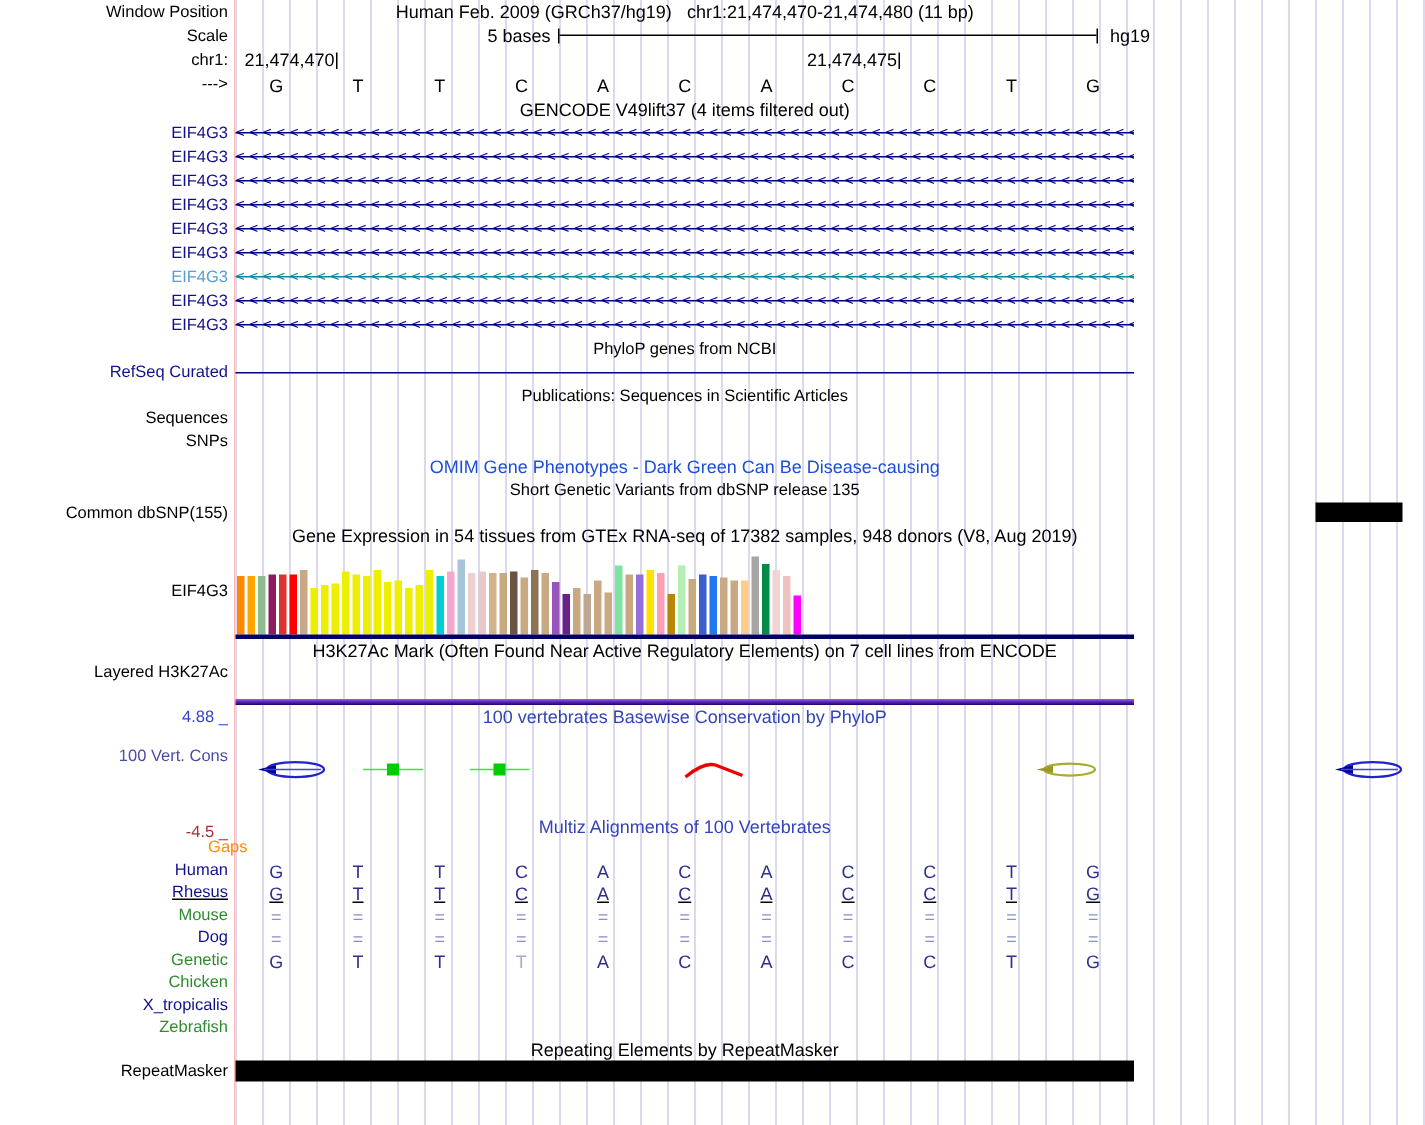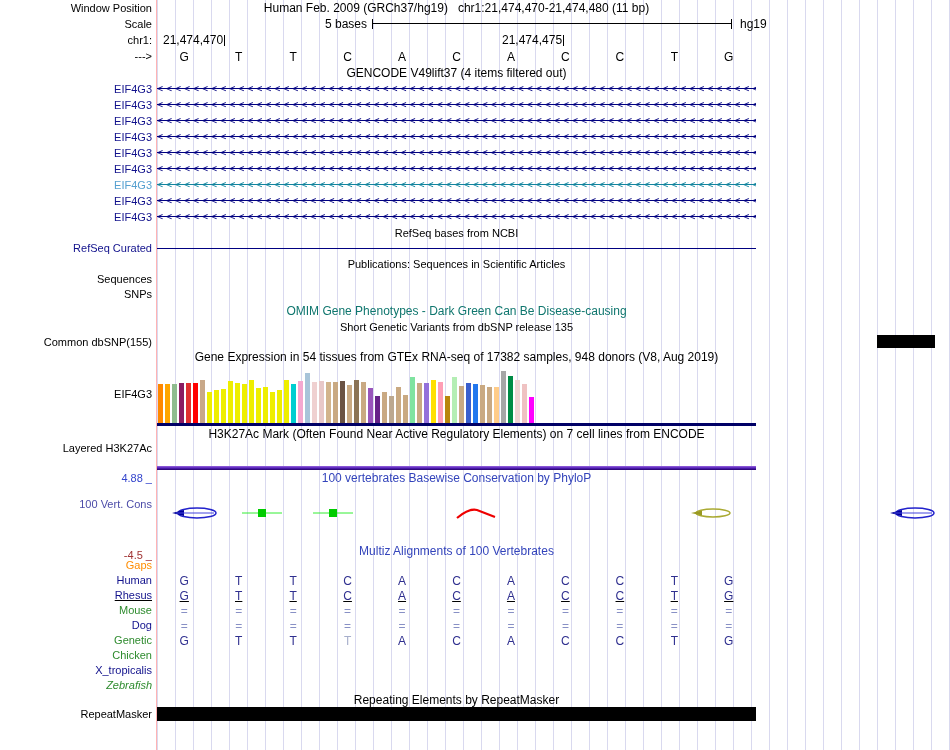--- a/index.html
+++ b/index.html
@@ -10,21 +10,21 @@
           background:repeating-linear-gradient(to right,#d9d9ef 0,#d9d9ef 1px,transparent 1px,transparent 18px); }
   #pink-edge { position:absolute; left:156px; top:0; width:1px; height:750px; background:#ffb3b3; }
   .row { position:relative; display:flex; width:756px; align-items:center; }
   .lab { width:157px; padding-right:5px; text-align:right; flex:none; font-size:11px; line-height:1.1;
          white-space:nowrap; }
   .trk { position:relative; flex:1; height:100%; }
   .ttl { position:absolute; left:0; right:0; top:50%; transform:translateY(-50%);
          text-align:center; font-size:12px; white-space:nowrap; }
   .ttl.small { font-size:11px; }
   .blue-t { color:#3344bb; }
-  .green-t { color:#0f766e; }
+  .green-t { color:#1d4ed8; }
   .gene-rule { position:absolute; left:0; right:0; top:7px; height:1px; }
   .gene-arrows { position:absolute; left:0; right:0; top:0; height:16px; overflow:hidden;
                  white-space:nowrap; font-family:"DejaVu Sans Mono",monospace; font-size:10px;
                  letter-spacing:3px; line-height:15px; }
   .cells { display:flex; width:100%; height:100%; align-items:center; }
   .cell { flex:1; text-align:center; font-size:12px; }
   .seq-cell { color:#000; }
   .aln-cell { color:#2f2f8f; }
   .aln-dim { color:#8890c5; }
   .aln-faded { color:#a6aecb; }
@@ -67,21 +67,21 @@
           <div class="mid"></div>
         </div>
       <span style="position:absolute;left:583px;top:1px;font-size:12px">hg19</span>
     </div>
   </div>
 
   <div class="row" style="height:16px">
     <div class="lab">chr1:</div>
     <div class="trk" style="font-size:12px">
       <span style="position:absolute;left:6px;top:1px"><span>21,474,470</span><span class="tick"></span></span>
-      <span style="position:absolute;left:345px;top:1px"><span>21,474,475</span><span class="tick"></span></span>
+      <span style="position:absolute;left:381px;top:1px"><span>21,474,475</span><span class="tick"></span></span>
     </div>
   </div>
 
   <div class="row" style="height:17px">
     <div class="lab">---&gt;</div>
     <div class="trk">
         <div class="cells" id="seq-row">
           <div class="cell seq-cell">G</div>
           <div class="cell seq-cell">T</div>
           <div class="cell seq-cell">T</div>
@@ -166,21 +166,21 @@
         <div class="trk">
           <div class="gene-rule" style="background: rgb(0, 0, 128);"></div>
           <div class="gene-arrows" style="color: rgb(0, 0, 128);">&lt;&lt;&lt;&lt;&lt;&lt;&lt;&lt;&lt;&lt;&lt;&lt;&lt;&lt;&lt;&lt;&lt;&lt;&lt;&lt;&lt;&lt;&lt;&lt;&lt;&lt;&lt;&lt;&lt;&lt;&lt;&lt;&lt;&lt;&lt;&lt;&lt;&lt;&lt;&lt;&lt;&lt;&lt;&lt;&lt;&lt;&lt;&lt;&lt;&lt;&lt;&lt;&lt;&lt;&lt;&lt;&lt;&lt;&lt;&lt;&lt;&lt;&lt;&lt;&lt;&lt;&lt;&lt;&lt;&lt;&lt;&lt;&lt;&lt;&lt;&lt;&lt;&lt;&lt;&lt;&lt;&lt;&lt;&lt;&lt;&lt;&lt;&lt;&lt;&lt;</div>
         </div>
       </div>
     </div>
 
   <div class="row" style="height:16px">
     <div class="lab"></div>
     <div class="trk">
-      <div class="ttl small">RefSeq bases from NCBI</div>
+      <div class="ttl small">PhyloP genes from NCBI</div>
     </div>
   </div>
   <div class="row" style="height:15px">
     <div class="lab" id="refseq-label" style="color: rgb(17, 17, 140);">RefSeq Curated</div>
     <div class="trk">
       <div class="hline" id="refseq-line" style="top: 7px; height: 1px; background: rgb(0, 0, 128);"></div>
     </div>
   </div>
 
   <div class="row" style="height:16px">
@@ -363,21 +363,21 @@
     <div class="trk"></div>
   </div>
 
   <div class="row" style="height:14px">
     <div class="lab"></div>
     <div class="trk">
       <div class="ttl blue-t">Multiz Alignments of 100 Vertebrates</div>
     </div>
   </div>
   <div id="multiz-rows">
-      <div class="row" style="height: 15px;">
+      <div class="row" style="height: 15px; padding-left: 13px;">
         <div class="lab" style="color: rgb(255, 140, 0);">Gaps</div>
         <div class="trk"></div>
       </div>
       <div class="row" style="height: 15px;">
         <div class="lab" style="color: rgb(17, 17, 140);">Human</div>
         <div class="trk">
           <div class="cells">
             <div class="cell aln-cell">G</div>
             <div class="cell aln-cell">T</div>
             <div class="cell aln-cell">T</div>
@@ -466,21 +466,21 @@
       </div>
       <div class="row" style="height: 15px;">
         <div class="lab" style="color: rgb(46, 139, 46);">Chicken</div>
         <div class="trk"></div>
       </div>
       <div class="row" style="height: 15px;">
         <div class="lab" style="color: rgb(17, 17, 140);">X_tropicalis</div>
         <div class="trk"></div>
       </div>
       <div class="row" style="height: 15px;">
-        <div class="lab" style="color: rgb(46, 139, 46); font-style: italic;">Zebrafish</div>
+        <div class="lab" style="color: rgb(46, 139, 46);">Zebrafish</div>
         <div class="trk"></div>
       </div>
     </div>
 
   <div class="row" style="height:14px">
     <div class="lab"></div>
     <div class="trk">
       <div class="ttl">Repeating Elements by RepeatMasker</div>
     </div>
   </div>

